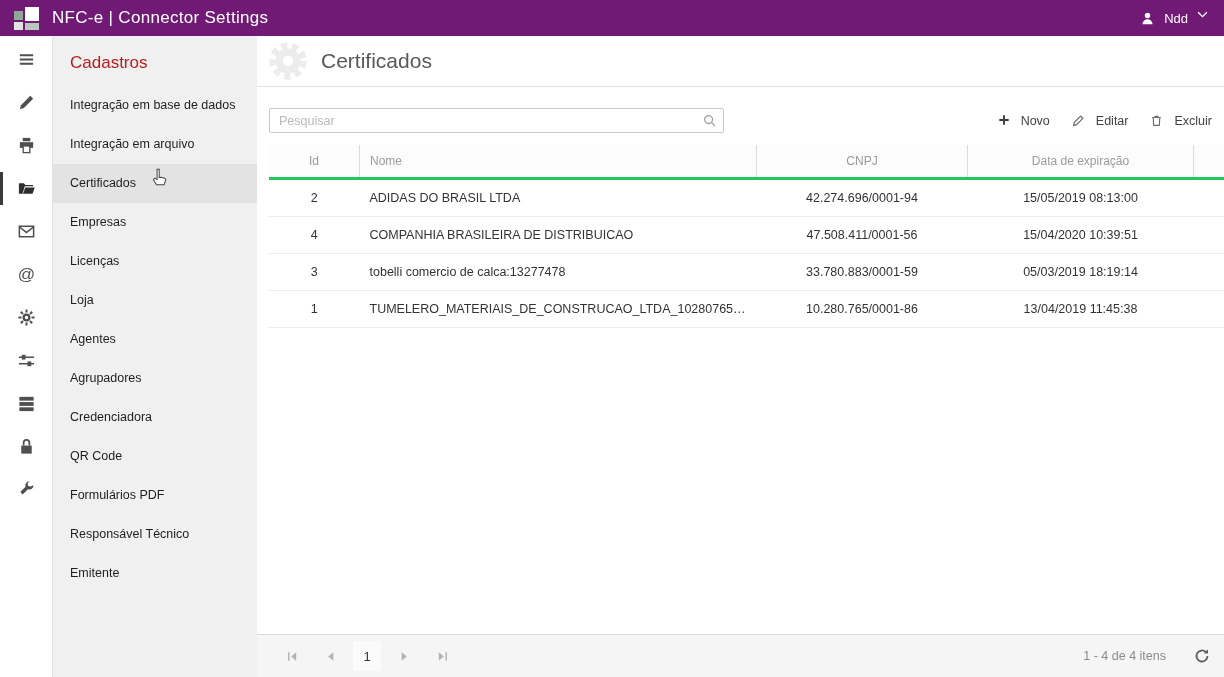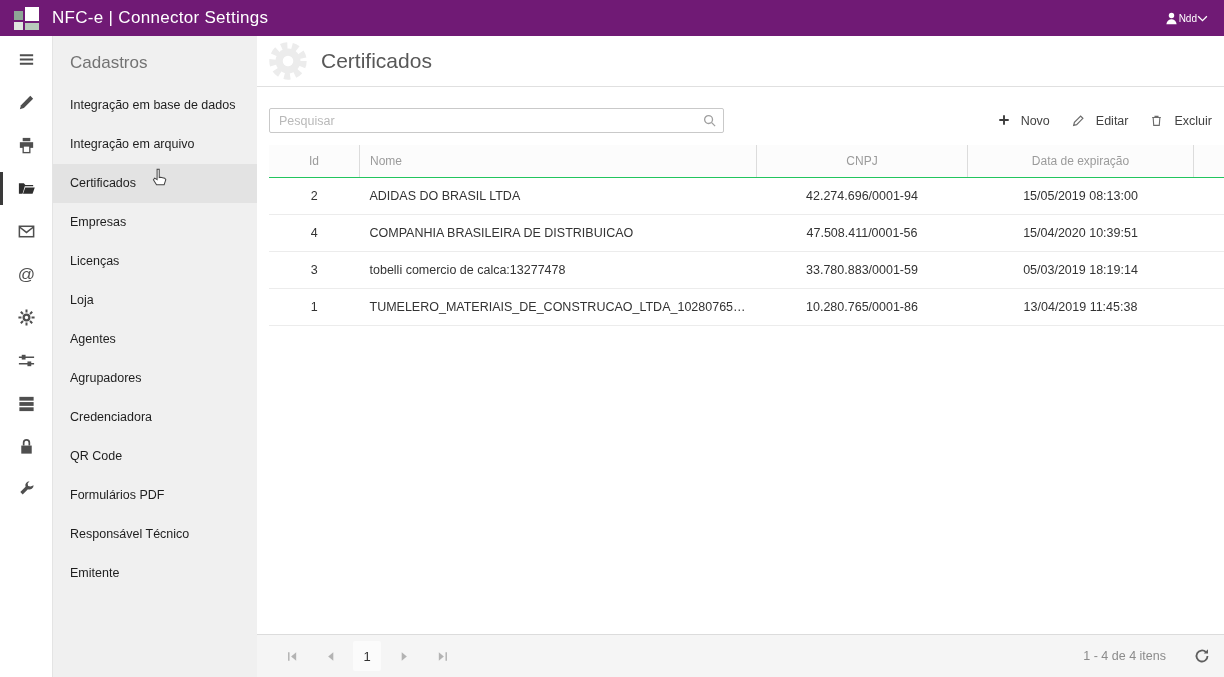--- a/index.html
+++ b/index.html
@@ -10,38 +10,38 @@
   
   .topbar{flex:0 0 36px;height:36px;background:#2a5c33;display:flex;align-items:center;
           padding:0 16px 0 14px;color:#fff;}
   .logo{width:26px;height:25px;position:relative;margin-right:12px;flex:0 0 26px;}
   .sq{position:absolute;display:block;}
   .sq1{left:0;top:5px;width:9px;height:9px;background:#8ea796;}
   .sq2{left:11px;top:1px;width:14px;height:14px;background:#ffffff;}
   .sq3{left:0;top:16px;width:9px;height:8px;background:#dfe6df;}
   .sq4{left:11px;top:17px;width:14px;height:7px;background:#b9c9bc;}
   .topbar-title{font-size:17px;font-weight:400;margin:0;letter-spacing:.3px;}
-  .user-area{margin-left:auto;display:flex;align-items:center;font-size:10px;cursor:pointer;}
+  .user-area{margin-left:auto;display:flex;gap:9px;font-size:13px;cursor:pointer;}
   .user-area svg{display:block;}
 
   
   .body{flex:1;display:flex;min-height:0;}
 
   
   .rail{flex:0 0 52px;width:52px;background:#fff;border-right:1px solid #e4e4e4;
         display:flex;flex-direction:column;padding-top:2px;}
   .rail-item{height:43px;display:flex;align-items:center;justify-content:center;
              color:#4f4f4f;position:relative;cursor:pointer;}
   .rail-item svg{width:19px;height:19px;display:block;}
   .rail-item.active{color:#2e2e2e;}
   .rail-item.active::before{content:'';position:absolute;left:0;top:5px;bottom:5px;width:3px;background:#3a3a3a;}
 
   
   .sidebar{flex:0 0 204px;width:204px;background:#f0f0f0;overflow:hidden;}
-  .sidebar-header{font-size:17px;font-weight:400;color:#737373;margin:0;padding:17px 17px 13px 17px;}
+  .sidebar-header{font-size:17px;font-weight:400;color:#b91c1c;margin:0;padding:17px 17px 13px 17px;}
   .side-menu{list-style:none;margin:0;padding:0;}
   .side-item{height:39px;line-height:39px;padding:0 17px;font-size:12.5px;color:#1e1e1e;
              cursor:pointer;white-space:nowrap;}
   .side-item.active{background:#e3e3e3;}
 
   
   .main{flex:1;min-width:0;background:#fff;display:flex;flex-direction:column;}
   .page-head{flex:0 0 50px;height:50px;display:flex;align-items:center;border-bottom:1px solid #e0e0e0;
              padding-left:8px;}
   .badge-icon{margin-right:10px;display:flex;}
@@ -56,21 +56,21 @@
   .actions{display:flex;align-items:center;gap:22px;}
   .action-btn{display:flex;align-items:flex-start;gap:11px;background:none;border:none;padding:0;cursor:pointer;
               font-family:inherit;font-size:12.5px;color:#424242;}
   .a-icon{display:flex;color:#3c3c3c;}
   .a-icon.soft{color:#6c6c6c;}
 
   
   .grid{flex:1;padding-left:12px;overflow:hidden;}
   table{width:100%;border-collapse:collapse;table-layout:fixed;}
   thead th{height:32px;background:#fcfcfc;font-weight:400;font-size:12px;color:#9b9b9b;
-           border-right:1px solid #dcdcdc;border-bottom:1px solid #22c55e;padding:0 10px;
+           border-right:1px solid #dcdcdc;border-bottom:3px solid #22c55e;padding:0 10px;
            overflow:hidden;white-space:nowrap;cursor:pointer;}
   thead th.col-fill{border-right:none;cursor:default;}
   tbody td{height:36px;font-size:12.5px;color:#333;border-bottom:1px solid #ececec;padding:0 10px;
            overflow:hidden;text-overflow:ellipsis;white-space:nowrap;}
   .col-id{width:70px;}
   .col-cnpj{width:190px;margin-left:32px;}
   .col-data{width:205px;}
   .col-fill{width:10px;}
   .c{text-align:center;}
   .l{text-align:left;}

